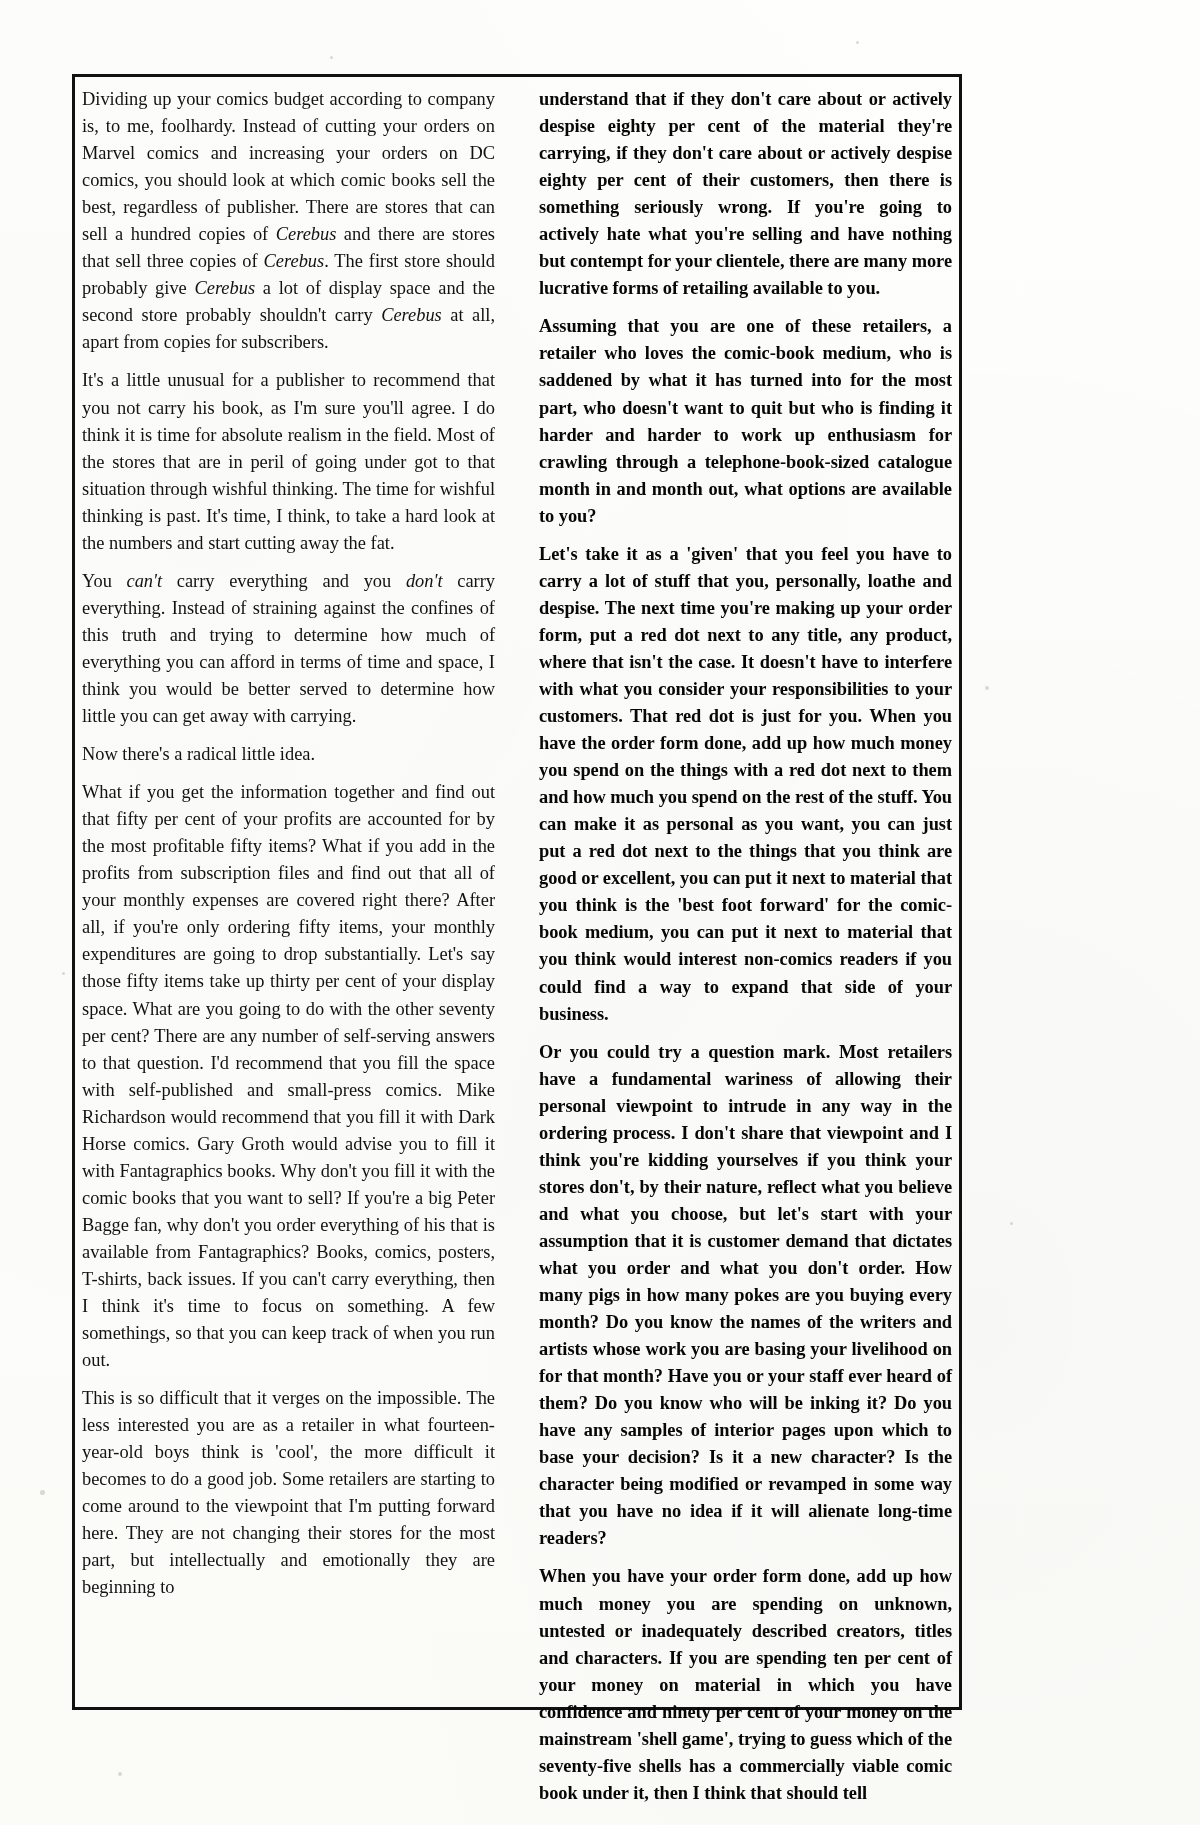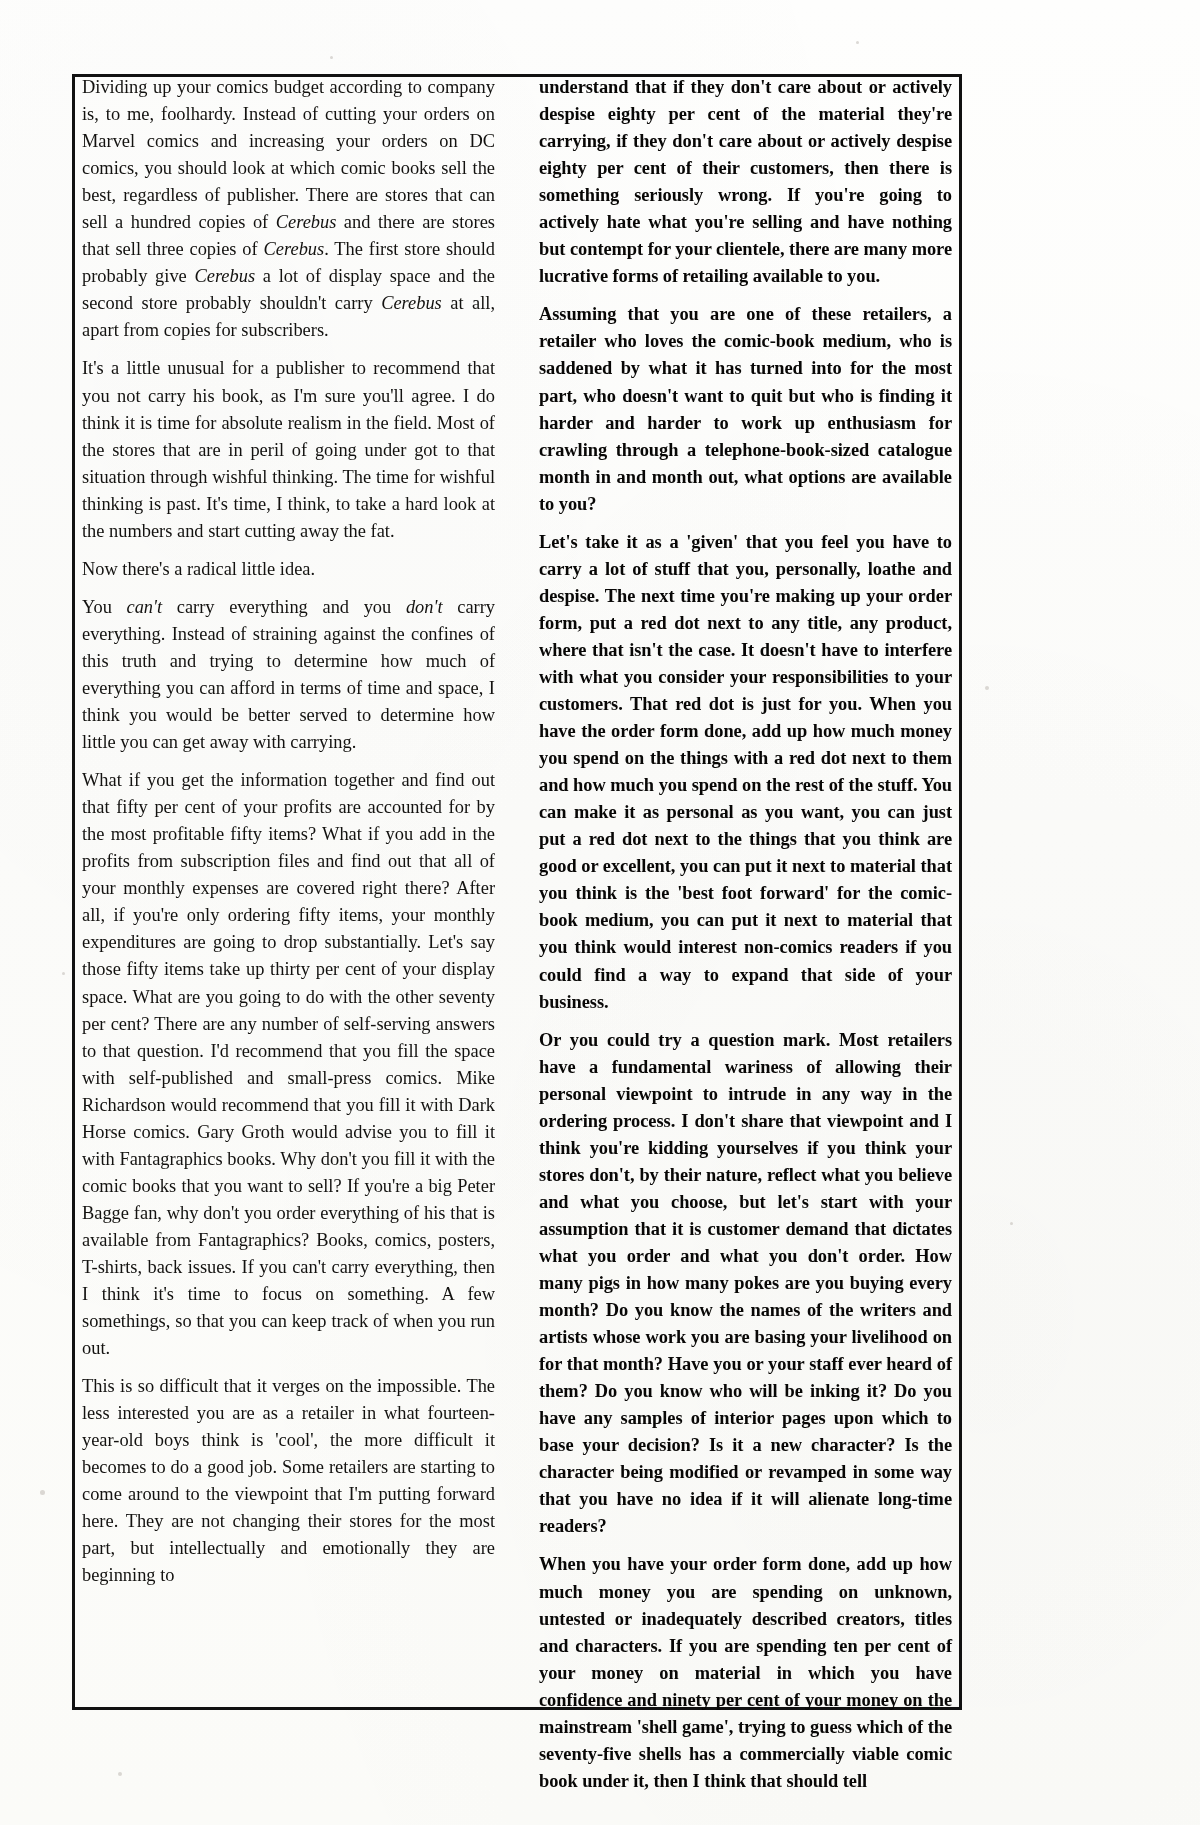--- a/index.html
+++ b/index.html
@@ -40,21 +40,21 @@
     width: 890px;
     height: 1636px;
     border: 3px solid #111111;
     box-sizing: border-box;
   }
 
   
   #columns {
     position: absolute;
     left: 76px;
-    top: 74px;
+    top: 86px;
     width: 882px;
     height: 1612px;
     box-sizing: border-box;
     display: flex;
     gap: 44px;
     padding: 0 6px;
   }
 
   .column {
     flex: 1 1 0;
@@ -107,22 +107,22 @@
   <div class="speck" style="left:856px; top:41px;   width:3px; height:3px;"></div>
   <div class="speck" style="left:118px; top:1772px; width:4px; height:4px;"></div>
   <div class="speck" style="left:62px;  top:972px;  width:3px; height:3px;"></div>
 
   <div id="frame"></div>
 
   <div id="columns">
     <div class="column" id="col-left">
         <p><span>Dividing up your comics budget according to company is, to me, foolhardy. Instead of cutting your orders on Marvel comics and increasing your orders on DC comics, you should look at which comic books sell the best, regardless of publisher. There are stores that can sell a hundred copies of </span><em>Cerebus</em><span> and there are stores that sell three copies of </span><em>Cerebus</em><span>. The first store should probably give </span><em>Cerebus</em><span> a lot of display space and the second store probably shouldn't carry </span><em>Cerebus</em><span> at all, apart from copies for subscribers.</span></p>
         <p><span>It's a little unusual for a publisher to recommend that you not carry his book, as I'm sure you'll agree. I do think it is time for absolute realism in the field. Most of the stores that are in peril of going under got to that situation through wishful thinking. The time for wishful thinking is past. It's time, I think, to take a hard look at the numbers and start cutting away the fat.</span></p>
+        <p><span>You </span><em>can't</em><span> carry everything and you </span><em>don't</em><span> carry everything. Instead of straining against the confines of this truth and trying to determine how much of everything you can afford in terms of time and space, I think you would be better served to determine how little you can get away with carrying.</span></p>
         <p><span>Now there's a radical little idea.</span></p>
-        <p><span>You </span><em>can't</em><span> carry everything and you </span><em>don't</em><span> carry everything. Instead of straining against the confines of this truth and trying to determine how much of everything you can afford in terms of time and space, I think you would be better served to determine how little you can get away with carrying.</span></p>
         <p><span>What if you get the information together and find out that fifty per cent of your profits are accounted for by the most profitable fifty items? What if you add in the profits from subscription files and find out that all of your monthly expenses are covered right there? After all, if you're only ordering fifty items, your monthly expenditures are going to drop substantially. Let's say those fifty items take up thirty per cent of your display space. What are you going to do with the other seventy per cent? There are any number of self-serving answers to that question. I'd recommend that you fill the space with self-published and small-press comics. Mike Richardson would recommend that you fill it with Dark Horse comics. Gary Groth would advise you to fill it with Fantagraphics books. Why don't you fill it with the comic books that you want to sell? If you're a big Peter Bagge fan, why don't you order everything of his that is available from Fantagraphics? Books, comics, posters, T-shirts, back issues. If you can't carry everything, then I think it's time to focus on something. A few somethings, so that you can keep track of when you run out.</span></p>
         <p><span>This is so difficult that it verges on the impossible. The less interested you are as a retailer in what fourteen-year-old boys think is 'cool', the more difficult it becomes to do a good job. Some retailers are starting to come around to the viewpoint that I'm putting forward here. They are not changing their stores for the most part, but intellectually and emotionally they are beginning to</span></p>
       </div>
     <div class="column" id="col-right">
         <p><span>understand that if they don't care about or actively despise eighty per cent of the material they're carrying, if they don't care about or actively despise eighty per cent of their customers, then there is something seriously wrong. If you're going to actively hate what you're selling and have nothing but contempt for your clientele, there are many more lucrative forms of retailing available to you.</span></p>
         <p><span>Assuming that you are one of these retailers, a retailer who loves the comic-book medium, who is saddened by what it has turned into for the most part, who doesn't want to quit but who is finding it harder and harder to work up enthusiasm for crawling through a telephone-book-sized catalogue month in and month out, what options are available to you?</span></p>
         <p><span>Let's take it as a 'given' that you feel you have to carry a lot of stuff that you, personally, loathe and despise. The next time you're making up your order form, put a red dot next to any title, any product, where that isn't the case. It doesn't have to interfere with what you consider your responsibilities to your customers. That red dot is just for you. When you have the order form done, add up how much money you spend on the things with a red dot next to them and how much you spend on the rest of the stuff. You can make it as personal as you want, you can just put a red dot next to the things that you think are good or excellent, you can put it next to material that you think is the 'best foot forward' for the comic-book medium, you can put it next to material that you think would interest non-comics readers if you could find a way to expand that side of your business.</span></p>
         <p><span>Or you could try a question mark. Most retailers have a fundamental wariness of allowing their personal viewpoint to intrude in any way in the ordering process. I don't share that viewpoint and I think you're kidding yourselves if you think your stores don't, by their nature, reflect what you believe and what you choose, but let's start with your assumption that it is customer demand that dictates what you order and what you don't order. How many pigs in how many pokes are you buying every month? Do you know the names of the writers and artists whose work you are basing your livelihood on for that month? Have you or your staff ever heard of them? Do you know who will be inking it? Do you have any samples of interior pages upon which to base your decision? Is it a new character? Is the character being modified or revamped in some way that you have no idea if it will alienate long-time readers?</span></p>
         <p><span>When you have your order form done, add up how much money you are spending on unknown, untested or inadequately described creators, titles and characters. If you are spending ten per cent of your money on material in which you have confidence and ninety per cent of your money on the mainstream 'shell game', trying to guess which of the seventy-five shells has a commercially viable comic book under it, then I think that should tell</span></p>
       </div>

